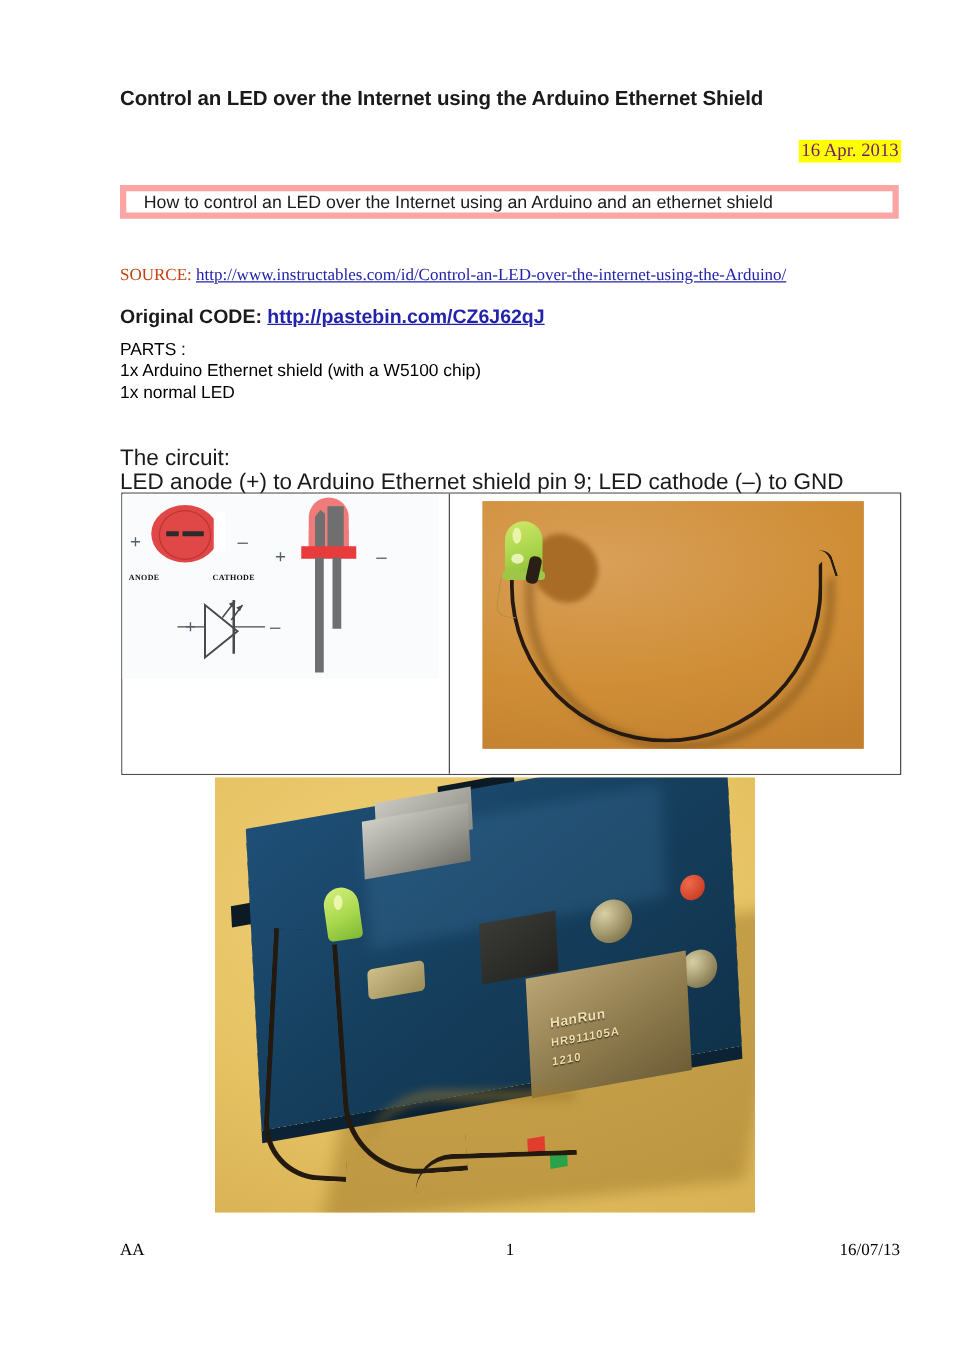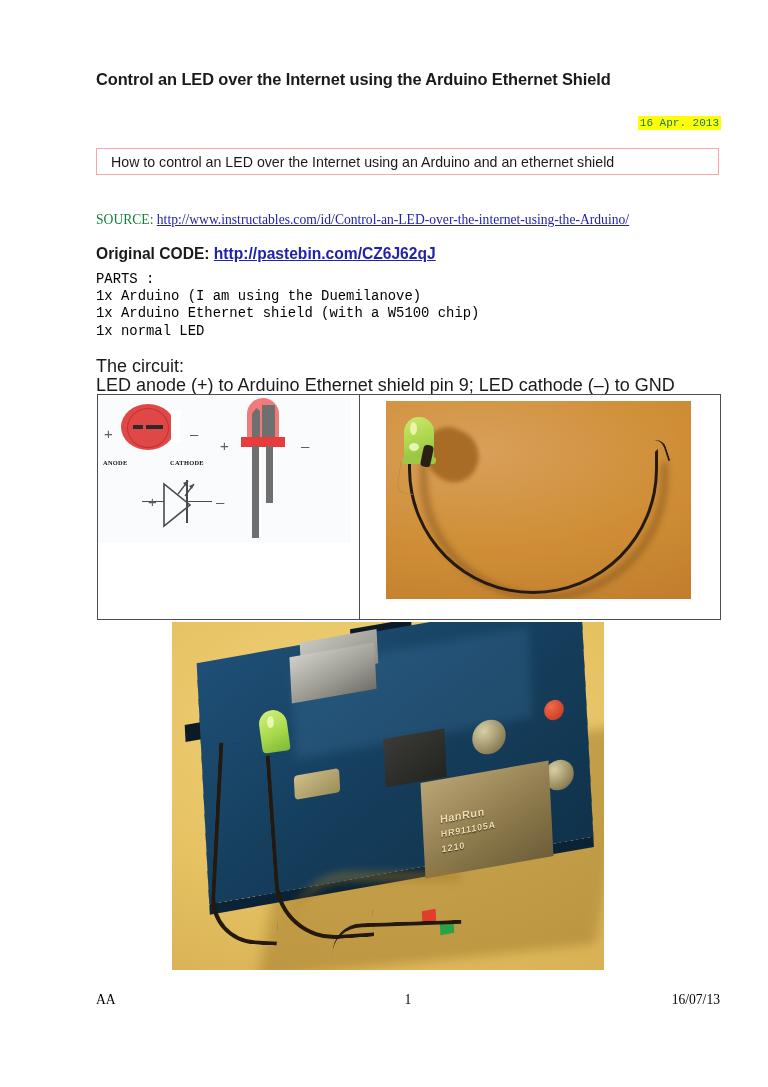--- a/index.html
+++ b/index.html
@@ -41,34 +41,34 @@
   
   .date-row {
     position: absolute;
     left: 72px;
     top: 112px;
     width: 625px;
     text-align: right;
   }
   .date-badge {
     background: #ffff00;
-    font-family: Liberation Mono, monospace;
-    font-size: 11px;
-    color: #0f766e;
+    font-family: Liberation Serif, serif;
+    font-size: 15px;
+    color: #701a75;
     padding: 1px 2px 1px 2px;
   }
 
   
   .subtitle-box {
     position: absolute;
     left: 72px;
     top: 148px;
     width: 623px;
     height: 27px;
-    border: 1px solid #fca5a5;
+    border: 5px solid #fca5a5;
     box-sizing: border-box;
     display: flex;
     align-items: center;
   }
   .subtitle-text {
     font-family: "Liberation Sans", sans-serif;
     font-size: 14.2px;
     color: #1a1a1a;
     padding-left: 14px;
     white-space: nowrap;
@@ -76,21 +76,21 @@
 
   
   .source-line {
     position: absolute;
     left: 72px;
     top: 212px;
     font-family: "Liberation Serif", serif;
     font-size: 13.6px;
     white-space: nowrap;
   }
-  .source-line .lbl { color: #15803d; }
+  .source-line .lbl { color: #c2410c; }
   .link {
     color: #2222aa;
     text-decoration: underline;
     font-family: Liberation Serif, serif;
   }
 
   .code-line {
     position: absolute;
     left: 72px;
     top: 245px;
@@ -101,21 +101,21 @@
     font-weight: bold;
   }
   .code-line .link {
     font-family: "Liberation Sans", sans-serif;
   }
 
   .parts-block {
     position: absolute;
     left: 72px;
     top: 271px;
-    font-family: Liberation Mono, monospace;
+    font-family: Liberation Sans, sans-serif;
     font-size: 13.9px;
     line-height: 17.2px;
     white-space: nowrap;
   }
 
   .circuit-block {
     position: absolute;
     left: 72px;
     top: 357px;
     font-family: "Liberation Sans", sans-serif;
@@ -619,21 +619,20 @@
   <div class="source-line">
     <span class="lbl">SOURCE: </span><a class="link" href="#">http://www.instructables.com/id/Control-an-LED-over-the-internet-using-the-Arduino/</a>
   </div>
 
   <div class="code-line">
     <span>Original CODE: </span><a class="link" href="#">http://pastebin.com/CZ6J62qJ</a>
   </div>
 
   <div class="parts-block">
     <div>PARTS :</div>
-    <div>1x Arduino (I am using the Duemilanove)</div>
     <div>1x Arduino Ethernet shield (with a W5100 chip)</div>
     <div>1x normal LED</div>
   </div>
 
   <div class="circuit-block">
     <div>The circuit:</div>
     <div>LED anode (+) to Arduino Ethernet shield pin 9; LED cathode (–) to GND</div>
   </div>
 
   <div class="fig-table">

